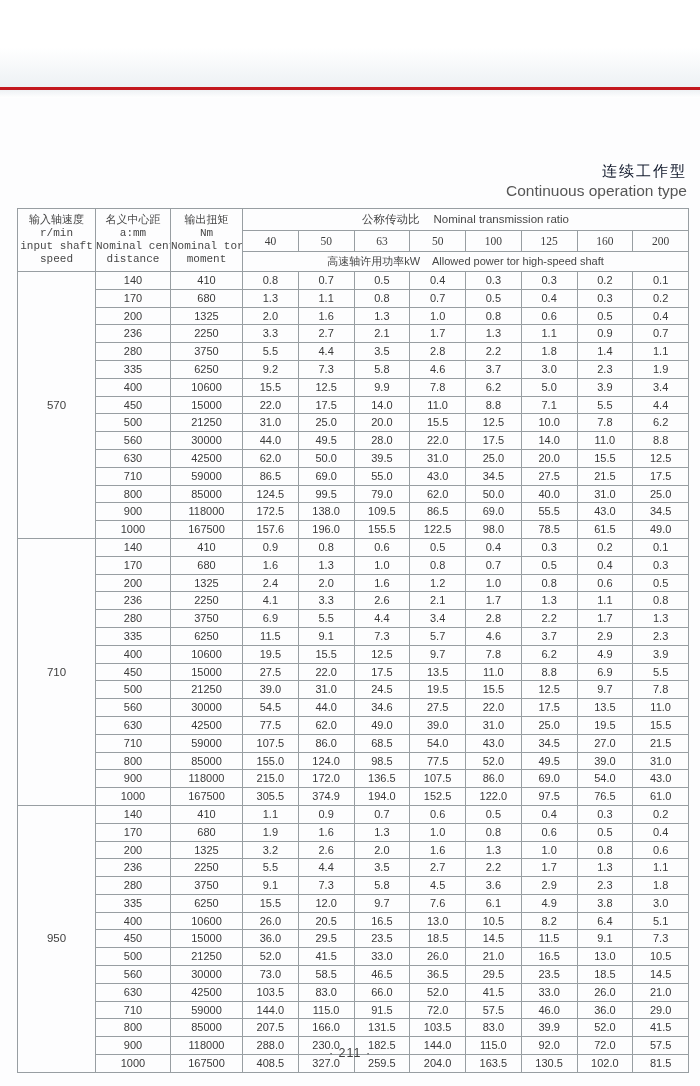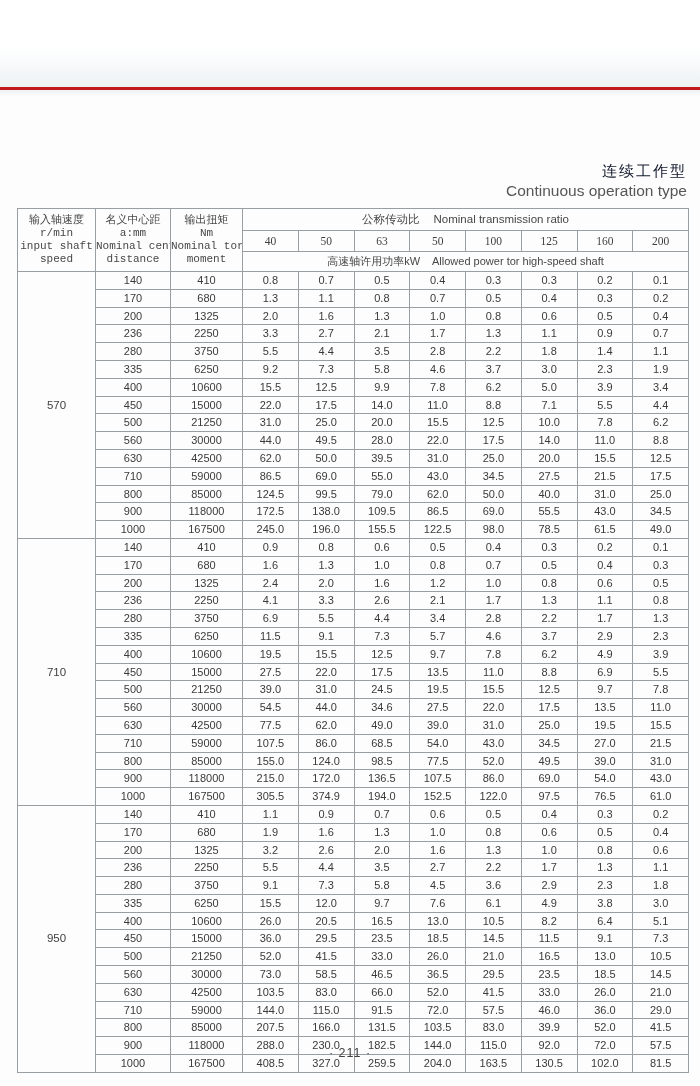--- a/index.html
+++ b/index.html
@@ -292,21 +292,21 @@
         <td>109.5</td>
         <td>86.5</td>
         <td>69.0</td>
         <td>55.5</td>
         <td>43.0</td>
         <td>34.5</td>
       </tr>
       <tr>
         <td>1000</td>
         <td>167500</td>
-        <td>245.0</td>
+        <td>157.6</td>
         <td>196.0</td>
         <td>155.5</td>
         <td>122.5</td>
         <td>98.0</td>
         <td>78.5</td>
         <td>61.5</td>
         <td>49.0</td>
       </tr>
       <tr class="block-start">
         <td rowspan="15" class="speed-cell">710</td>

